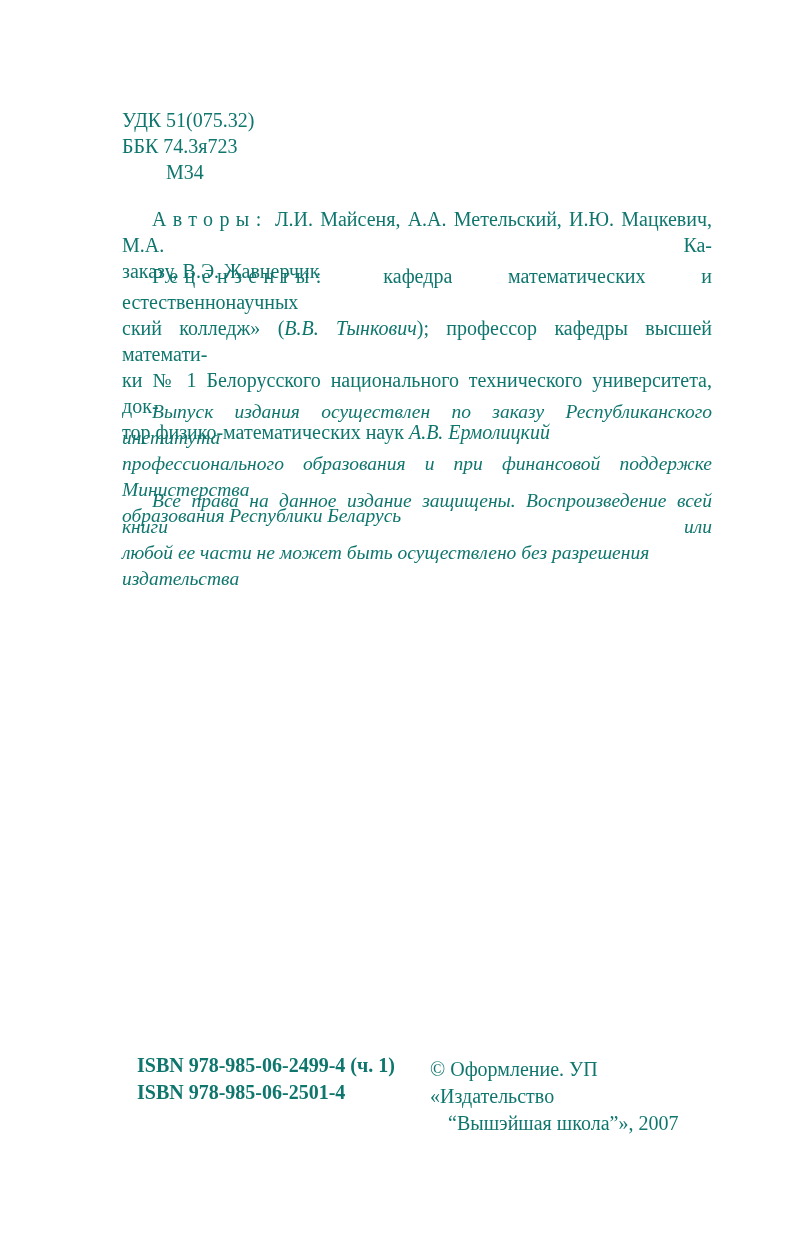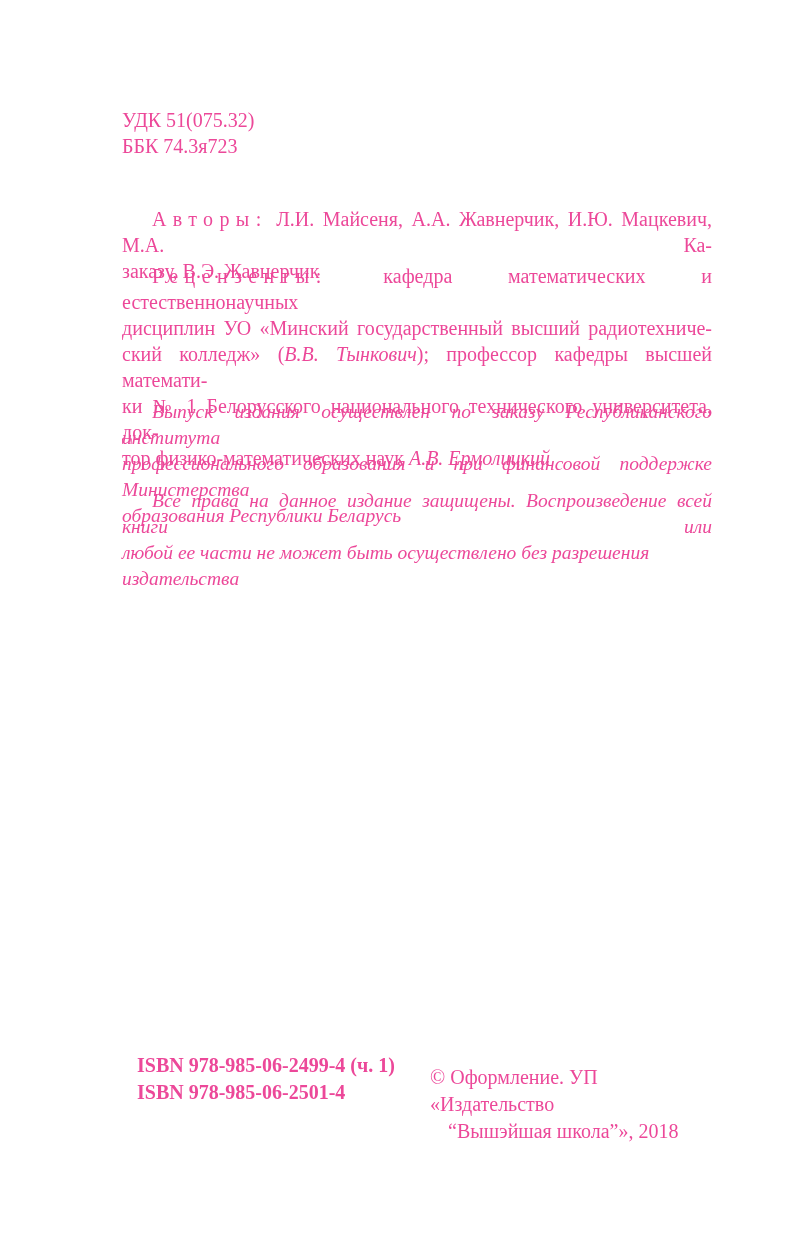--- a/index.html
+++ b/index.html
@@ -2,21 +2,21 @@
 <html><head>
 <meta charset="utf-8">
 <style>
   html, body { margin: 0; padding: 0; background: #ffffff; }
   .page {
     position: relative;
     width: 786px;
     height: 1241px;
     background: #ffffff;
     font-family: "Liberation Serif", serif;
-    color: #ec4899;
+    color: #0f766e;
     overflow: hidden;
   }
   .textblock {
     position: absolute;
     left: 122px;
     width: 590px;
     top: 0;
     height: 100%;
   }
   .block { position: absolute; left: 0; width: 590px; font-size: 20px; line-height: 26px; }
@@ -30,43 +30,43 @@
   .tline { text-align: left; }
   .tline.just { text-align: justify; text-align-last: justify; -moz-text-align-last: justify; }
   .tline.ind { text-indent: 30px; }
   .it { font-style: italic; }
   .lsp { letter-spacing: 0.32em; }
   .isbn-col {
     position: absolute; left: 15px; top: 0; width: 300px;
     font-weight: bold;
   }
   .copy-col {
-    position: absolute; left: 308px; top: 12px; width: 282px;
+    position: absolute; left: 308px; top: 4px; width: 282px;
   }
   .copy-line2 { padding-left: 18px; }
 </style>
 </head>
 <body>
 
 <div class="page">
   <div class="textblock">
 
     <div class="block idblock">
       <div class="tline">УДК 51(075.32)</div>
       <div class="tline">ББК 74.3я723</div>
+      <div class="tline code-line">М34</div>
     </div>
 
     <div class="block authors-block">
-        <div class="tline just ind"><span class="lsp">Авторы:</span><span> Л.И. Майсеня, А.А. Жавнерчик, И.Ю. Мацкевич, М.А. Ка-</span></div>
+        <div class="tline just ind"><span class="lsp">Авторы:</span><span> Л.И. Майсеня, А.А. Метельский, И.Ю. Мацкевич, М.А. Ка-</span></div>
         <div class="tline"><span>заказу, В.Э. Жавнерчик</span></div>
       </div>
 
     <div class="block reviewers-block">
         <div class="tline just ind"><span class="lsp">Рецензенты:</span><span> кафедра математических и естественнонаучных</span></div>
-        <div class="tline just"><span>дисциплин УО «Минский государственный высший радиотехниче-</span></div>
         <div class="tline just"><span>ский колледж» (</span><span class="it">В.В. Тынкович</span><span>); профессор кафедры высшей математи-</span></div>
         <div class="tline just"><span>ки № 1 Белорусского национального технического университета, док-</span></div>
         <div class="tline"><span>тор физико-математических наук </span><span class="it">А.В. Ермолицкий</span></div>
       </div>
 
     <div class="block edition-block">
         <div class="tline just ind"><span class="it">Выпуск издания осуществлен по заказу Республиканского института</span></div>
         <div class="tline just"><span class="it">профессионального образования и при финансовой поддержке Министерства</span></div>
         <div class="tline"><span class="it">образования Республики Беларусь</span></div>
       </div>
@@ -76,18 +76,18 @@
         <div class="tline"><span class="it">любой ее части не может быть осуществлено без разрешения издательства</span></div>
       </div>
 
     <div class="block isbn-row">
       <div class="isbn-col">
         <div class="tline">ISBN 978-985-06-2499-4 (ч. 1)</div>
         <div class="tline">ISBN 978-985-06-2501-4</div>
       </div>
       <div class="copy-col">
         <div class="tline">© Оформление. УП «Издательство</div>
-        <div class="tline copy-line2">“Вышэйшая школа”», 2018</div>
+        <div class="tline copy-line2">“Вышэйшая школа”», 2007</div>
       </div>
     </div>
 
   </div>
 </div>
 
 </body></html>

